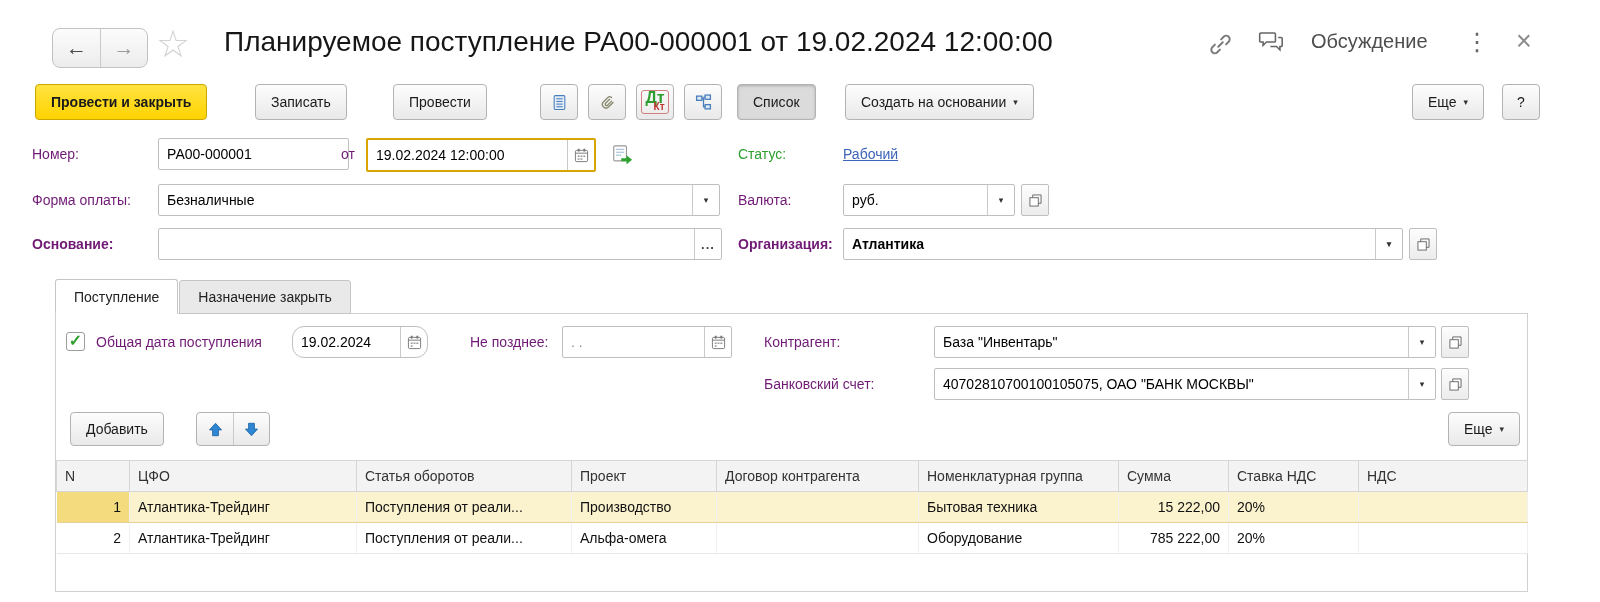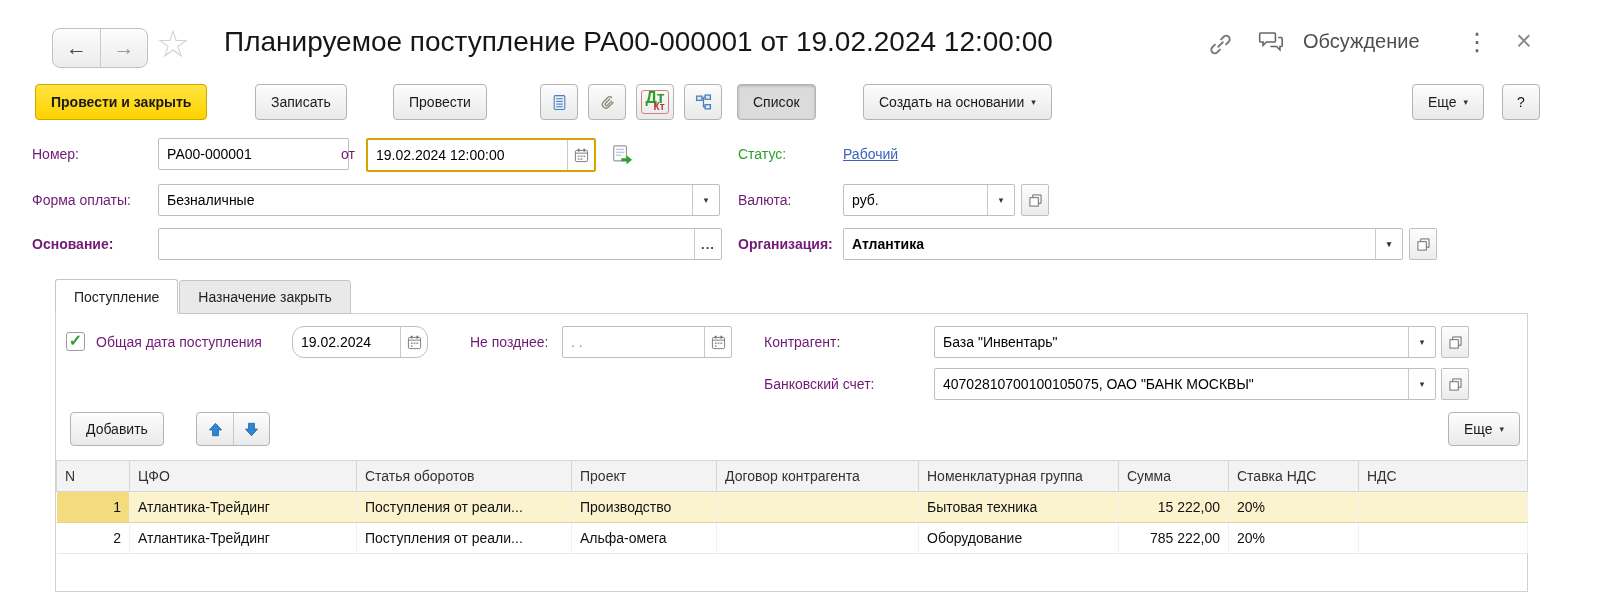--- a/index.html
+++ b/index.html
@@ -9,21 +9,21 @@
   
   .titlebar{top:0;left:0;width:1600px;height:78px;}
   .navgroup{left:52px;top:28px;display:flex;border:1px solid #C2C2C2;border-radius:8px;overflow:hidden;background:linear-gradient(#FCFCFC,#ECECEC);}
   .navbtn{width:47px;height:38px;display:flex;align-items:center;justify-content:center;border:none;background:transparent;font-size:21px;cursor:pointer;padding:0;}
   .navbtn + .navbtn{border-left:1px solid #C9C9C9;}
   .arr-back{color:#4A4A4A;font-weight:bold;}
   .arr-fwd{color:#9A9A9A;font-weight:bold;}
   .star{left:156px;top:22px;font-size:38px;line-height:44px;color:#D2D2D2;cursor:pointer;}
   .title{left:224px;top:26px;font-size:28px;color:#161616;white-space:nowrap;}
   .t-link{left:1208px;top:32px;cursor:pointer;}
-  .t-disc{left:1258px;top:30px;display:flex;align-items:center;gap:18px;cursor:pointer;}
+  .t-disc{left:1258px;top:30px;display:flex;align-items:center;gap:26px;cursor:pointer;}
   .t-disc-label{font-size:20px;color:#4E4E4E;}
   .kebab{left:1465px;top:28px;font-size:24px;color:#666;cursor:pointer;}
   .closex{left:1516px;top:26px;font-size:27px;color:#8A8A8A;cursor:pointer;}
 
   
   .btn{display:inline-flex;align-items:center;justify-content:center;height:36px;padding:0 15px;background:linear-gradient(#FDFDFD,#E9E9E9);border:1px solid #B3B3B3;border-radius:4px;font-size:14px;color:#1A1A1A;cursor:pointer;box-sizing:border-box;white-space:nowrap;}
   .btn-yellow{background:linear-gradient(#FFE341,#FFD301);border-color:#C9A800;font-weight:bold;}
   .btn-pressed{background:#DBDBDB;box-shadow:inset 0 1px 3px rgba(0,0,0,.22);}
   .icon-btn{width:38px;padding:0;}
   .caret{font-size:9px;color:#333;margin-left:7px;line-height:1;}
@@ -129,21 +129,21 @@
     <span>
       <svg viewBox="0 0 16 16" width="17" height="17" fill="#DCE9F6" stroke="#4A7EBB" stroke-width="1.2">
         <rect x="1.5" y="2" width="5" height="4"></rect>
         <rect x="9.5" y="1" width="5" height="4"></rect>
         <rect x="9.5" y="10" width="5" height="4"></rect>
         <path d="M6.5 4 h1.5 v8 h1.5 M8 3 h1.5" fill="none"></path>
       </svg>
     </span>
   </button>
   <button class="abs btn btn-pressed" style="left:737px;">Список</button>
-  <button class="abs btn" style="left:863px;">
+  <button class="abs btn" style="left:845px;">
     <span>Создать на основании</span>
     <span class="caret">▾</span>
   </button>
   <button class="abs btn" style="left:1412px;">
     <span>Еще</span>
     <span class="caret">▾</span>
   </button>
   <button class="abs btn" style="left:1502px;width:38px;padding:0;">?</button>
 </div>
 

